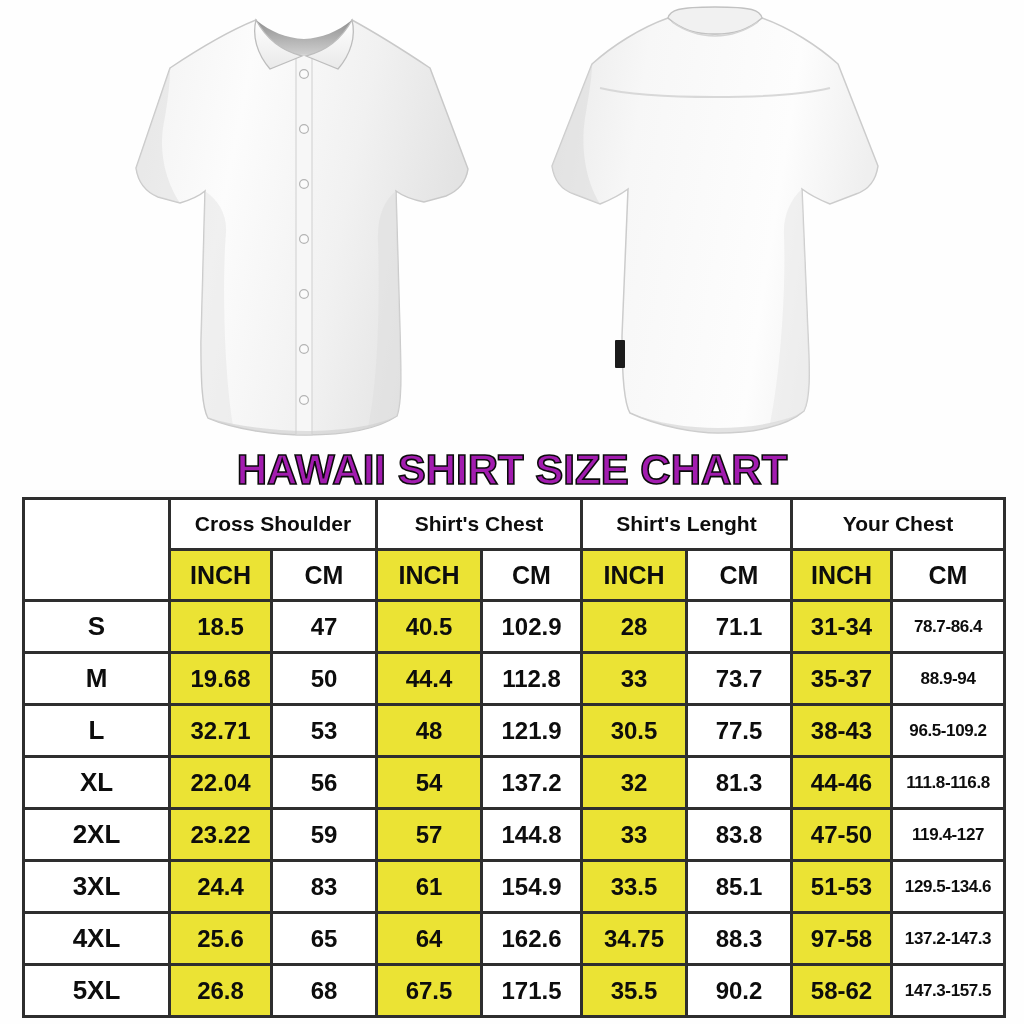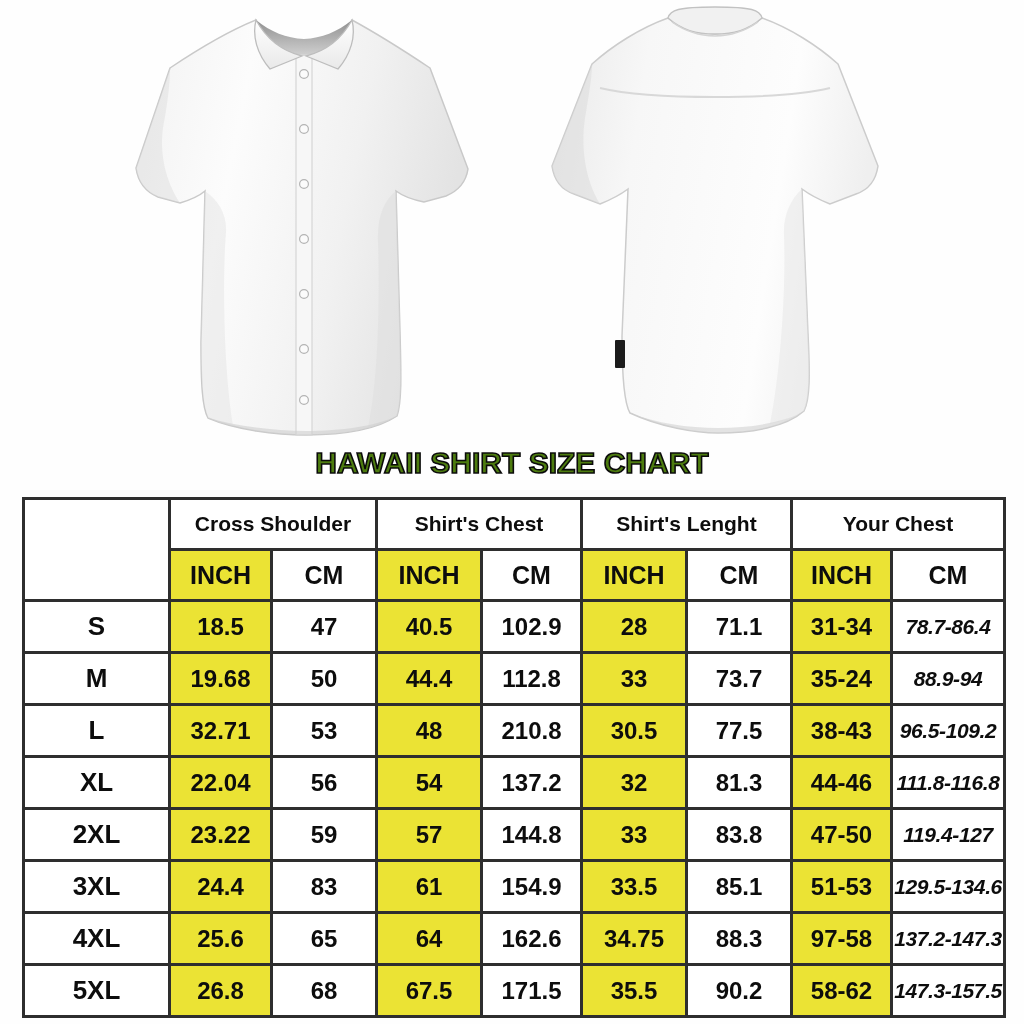--- a/index.html
+++ b/index.html
@@ -7,37 +7,37 @@
   :root { --yellow:#ebe334; --border:#2e2e2e; --ink:#0d0d0d; }
   .page {
     position:relative; width:1024px; height:1024px; background:#fefefe;
     font-family:"Liberation Sans", sans-serif; overflow:hidden;
   }
   .shirt-svg { position:absolute; }
   #front-shirt { left:106px; top:2px; width:396px; height:446px; }
   #back-shirt  { left:538px; top:6px; width:344px; height:436px; }
   .chart-title {
     position:absolute; top:446px; left:0; width:100%;
-    text-align:center; font-size:30px; font-weight:bold; color:#4d7c0f;
+    text-align:center; font-size:42px; font-weight:bold; color:#a21caf;
     -webkit-text-stroke:1.6px #0a0a0a; letter-spacing:0px; white-space:nowrap;
   }
   table.size-table {
     position:absolute; left:22px; top:497px; width:981px; height:521px;
     border-collapse:collapse; table-layout:fixed; background:#ffffff;
   }
   .size-table td, .size-table th {
     border:3px solid var(--border); text-align:center; vertical-align:middle;
     padding:0; color:var(--ink); font-weight:bold; overflow:hidden;
   }
   .group-h { font-size:21px; height:51px; }
   .unit-h  { font-size:25px; height:51px; }
   .yellow  { background:var(--yellow); }
   .size-cell { font-size:26px; }
   td.val { font-size:24px; }
-  td.val.small { font-size:21px; letter-spacing:-0.4px;font-style:italic; }
+  td.val.small { font-size:17px; letter-spacing:-0.4px; }
   tr.data { height:52px; }
 </style>
 </head>
 <body>
 
 <div class="page">
 
   <svg id="front-shirt" class="shirt-svg" viewBox="0 0 396 446" xmlns="http://www.w3.org/2000/svg">
     <defs>
       <linearGradient id="fbody" x1="0" y1="0" x2="1" y2="0.25">
@@ -172,29 +172,29 @@
         <td class="val small">78.7-86.4</td>
       </tr>
       <tr class="data">
         <td class="size-cell">M</td>
         <td class="val yellow">19.68</td>
         <td class="val">50</td>
         <td class="val yellow">44.4</td>
         <td class="val">112.8</td>
         <td class="val yellow">33</td>
         <td class="val">73.7</td>
-        <td class="val yellow">35-24</td>
+        <td class="val yellow">35-37</td>
         <td class="val small">88.9-94</td>
       </tr>
       <tr class="data">
         <td class="size-cell">L</td>
         <td class="val yellow">32.71</td>
         <td class="val">53</td>
         <td class="val yellow">48</td>
-        <td class="val">210.8</td>
+        <td class="val">121.9</td>
         <td class="val yellow">30.5</td>
         <td class="val">77.5</td>
         <td class="val yellow">38-43</td>
         <td class="val small">96.5-109.2</td>
       </tr>
       <tr class="data">
         <td class="size-cell">XL</td>
         <td class="val yellow">22.04</td>
         <td class="val">56</td>
         <td class="val yellow">54</td>

